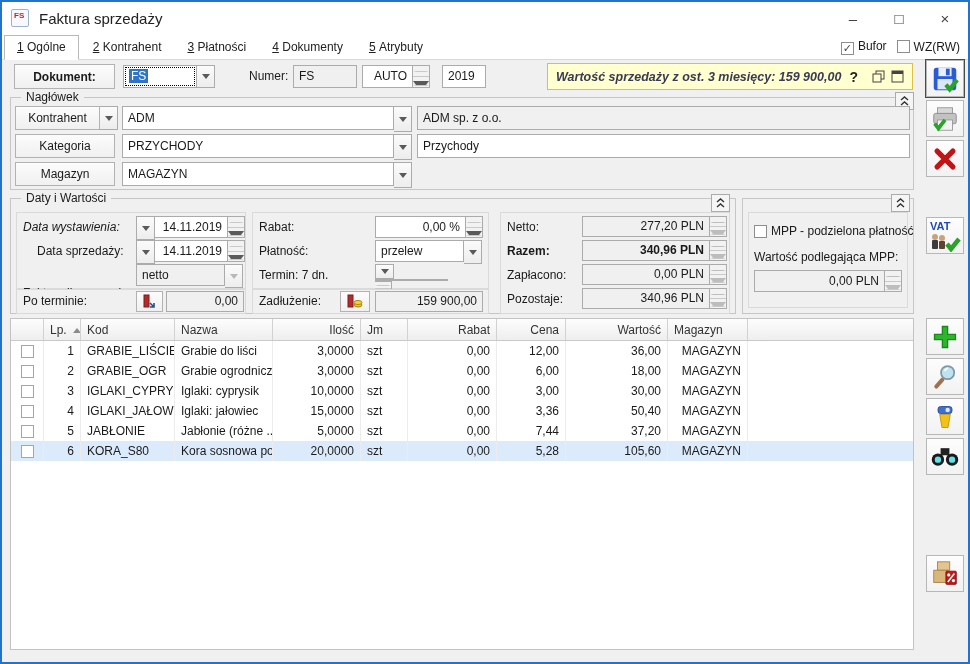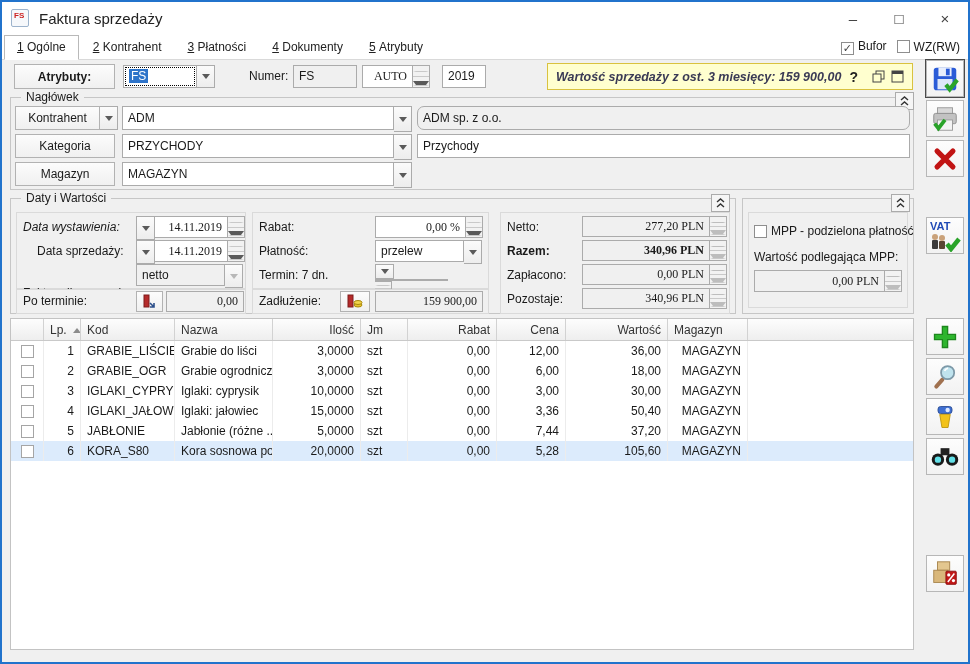--- a/index.html
+++ b/index.html
@@ -23,21 +23,21 @@
   .tab.active{border:1px solid #b9b9b9;border-bottom:1px solid #fff;background:#fff;margin-bottom:-1px;}
   .tab-num{text-decoration:underline;}
   .chkarea{margin-left:auto;display:flex;align-items:center;gap:10px;padding-right:8px;padding-bottom:4px;}
   .cbx{width:13px;height:13px;border:1px solid #8e8e8e;background:#fff;display:inline-flex;align-items:center;justify-content:center;
        font-size:11px;color:#444;vertical-align:-2px;margin-right:4px;box-sizing:border-box;}
 
   
   .btn3d{background:linear-gradient(#fcfcfc,#f0f0f0);border:1px solid #b2b2b2;display:flex;align-items:center;justify-content:center;}
   .field{background:#fff;border:1px solid #ababab;height:23px;line-height:21px;padding:0 5px;box-sizing:border-box;white-space:nowrap;overflow:hidden;}
   .ro{background:#f0f0f0;}
-  .right{text-align:right;font-family:Liberation Serif, serif;}
+  .right{text-align:right;}
   .bold{font-weight:bold;}
   .hgrp{display:flex;align-items:stretch;}
   .ddbtn{width:17px;background:linear-gradient(#fbfbfb,#ededed);border:1px solid #ababab;border-left:none;
          display:flex;align-items:center;justify-content:center;}
   .ddbtn.sep{border-left:1px solid #ababab;}
   .tri-d{width:0;height:0;border:4px solid transparent;border-top:5px solid #5a5a5a;margin-top:4px;}
   .tri-d.dis{border-top-color:#b8b8b8;}
   .spin{width:16px;display:flex;flex-direction:column;border:1px solid #ababab;border-left:none;background:#f2f2f2;}
   .spin div{flex:1;display:flex;align-items:center;justify-content:center;}
   .spin div:first-child{border-bottom:1px solid #c9c9c9;}
@@ -112,21 +112,21 @@
     <div class="tab"><span class="tab-num">3</span>&nbsp;<span>Płatności</span></div>
     <div class="tab"><span class="tab-num">4</span>&nbsp;<span>Dokumenty</span></div>
     <div class="tab"><span class="tab-num">5</span>&nbsp;<span>Atrybuty</span></div>
     <div class="chkarea">
       <span><span class="cbx">✓</span><span>Bufor</span></span>
       <span><span class="cbx"></span><span>WZ(RW)</span></span>
     </div>
   </div>
 
   <div class="abs btn3d bold" style="left:12px;top:62px;width:101px;height:25px;">
-    <span>Atrybuty:</span>
+    <span>Dokument:</span>
   </div>
   <div class="abs hgrp" style="left:121px;top:63px;width:92px;height:23px;">
     <div class="field" style="flex:1;outline:1px dotted #000;outline-offset:-3px;">
       <span style="background:#2e74c9;color:#fff;padding:0 2px;">FS</span>
     </div>
     <div class="ddbtn">
         <div class="tri-d"></div>
       </div>
   </div>
   <div class="abs lbl" style="left:247px;top:67px;">Numer:</div>
@@ -177,21 +177,21 @@
     <div class="ddbtn">
         <div class="tri-d"></div>
       </div>
   </div>
   <div class="abs hgrp" style="left:120px;top:104px;width:290px;height:24px;">
     <div class="field" style="flex:1;height:24px;line-height:22px;">ADM</div>
     <div class="ddbtn" style="height:24px;">
         <div class="tri-d"></div>
       </div>
   </div>
-  <div class="abs field ro" style="left:415px;top:104px;width:493px;height:24px;line-height:22px;border-radius:7px;">ADM sp. z o.o.</div>
+  <div class="abs field ro" style="left:415px;top:104px;width:493px;height:24px;line-height:22px;">ADM sp. z o.o.</div>
 
   <div class="abs btn3d" style="left:13px;top:132px;width:100px;height:24px;">
       <span>Kategoria</span>
     </div>
   <div class="abs hgrp" style="left:120px;top:132px;width:290px;height:24px;">
     <div class="field" style="flex:1;height:24px;line-height:22px;">PRZYCHODY</div>
     <div class="ddbtn" style="height:24px;">
         <div class="tri-d"></div>
       </div>
   </div>

